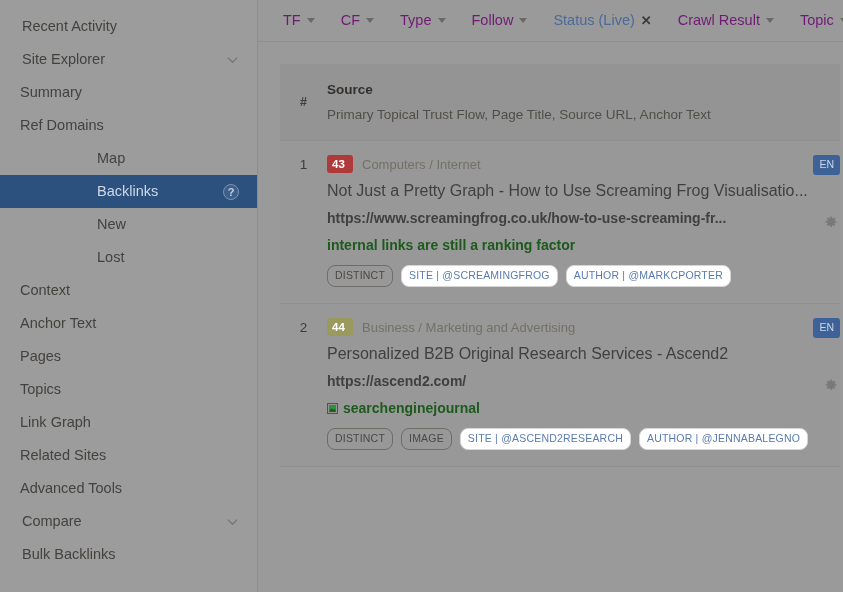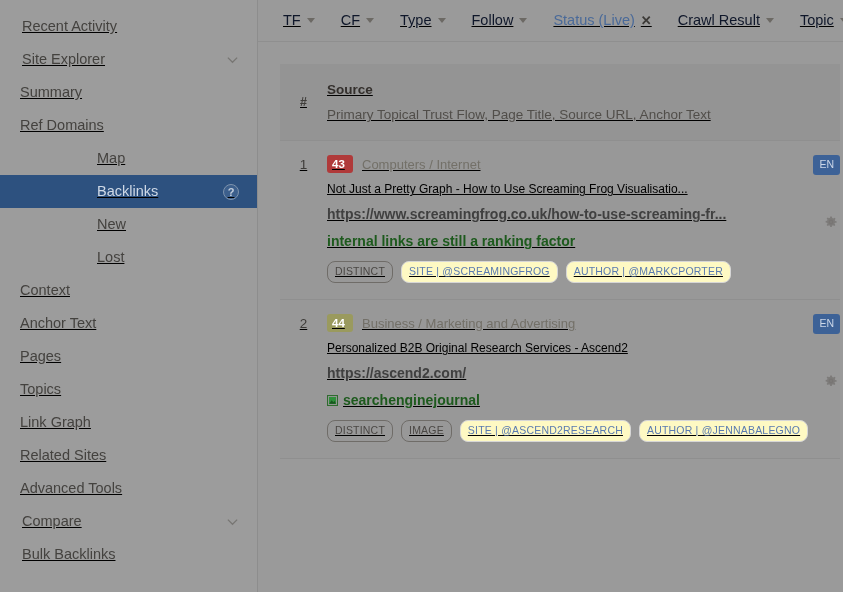--- a/index.html
+++ b/index.html
@@ -7,21 +7,20 @@
     width: 843px; height: 592px;
     font-family: "Liberation Sans", sans-serif;
     overflow: hidden;
     background: #9a9a9a;
   }
   #app {
     position: relative;
     width: 843px; height: 519px;
     display: flex;
     background: #9a9a9a;
-    text-decoration: underline;
   }
 
   
   .sidebar {
     width: 258px;
     min-width: 258px;
     height: 592px;
     background: #9c9c9c;
     border-right: 1px solid #8d8d8d;
     padding-top: 10px;
@@ -85,21 +84,21 @@
     border-bottom: 1px solid #8f8f8f;
     background: #9a9a9a;
     white-space: nowrap;
     overflow: hidden;
   }
   .filter {
     display: inline-flex;
     align-items: center;
     gap: 6px;
     font-size: 14.5px;
-    color: #0f172a;
+    color: #701a75;
     padding: 0 13px;
     cursor: pointer;
     line-height: 1;
   }
   .filter.active { color: #4a6a99; }
   .caret {
     display: inline-block;
     width: 0; height: 0;
     border-left: 4.5px solid transparent;
     border-right: 4.5px solid transparent;
@@ -176,22 +175,22 @@
     font-weight: bold;
     color: #fff;
     text-align: left;
     line-height: 1.25;
   }
   .topic-name {
     font-size: 13px;
     color: #737068;
   }
   .page-title {
-    font-size: 12px;
-    color: #000000;
+    font-size: 16px;
+    color: #404040;
     margin-bottom: 10px;
     white-space: nowrap;
     overflow: hidden;
   }
   .page-url {
     font-size: 14px;
     font-weight: bold;
     color: #404040;
     margin-bottom: 11px;
     white-space: nowrap;
@@ -217,21 +216,21 @@
     border-radius: 8px;
     line-height: 1.3;
     white-space: nowrap;
   }
   .tag.plain {
     background: #989898;
     border: 1px solid #6f6c68;
     color: #4a4744;
   }
   .tag.white {
-    background: #fef9c3;
+    background: #ffffff;
     border: 1px solid #d6d6d6;
     color: #5a7bb0;
   }
 
   .en-badge {
     position: absolute;
     right: 0;
     top: 0;
     background: #3d6297;
     color: #ccd7e8;

